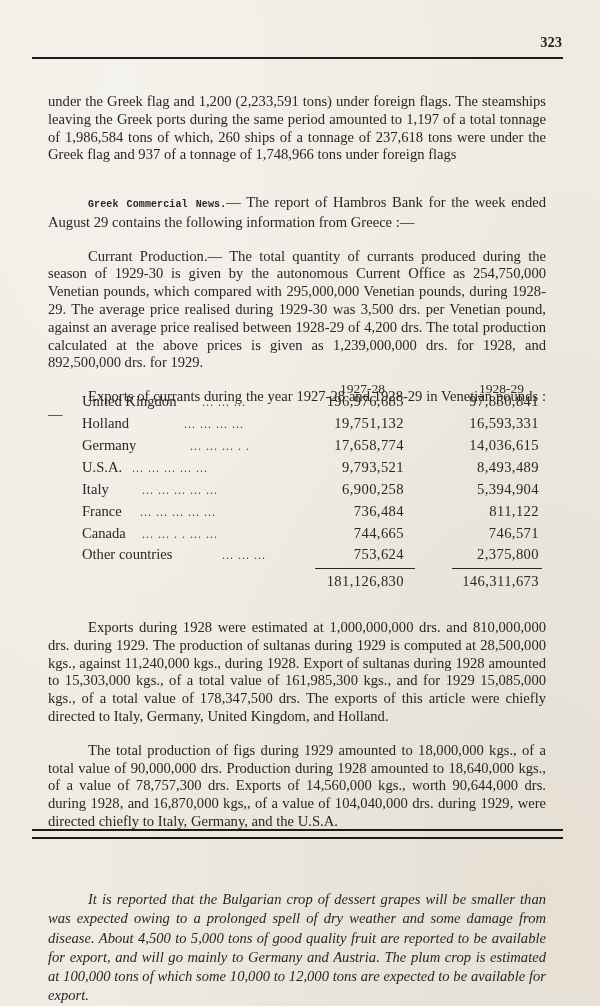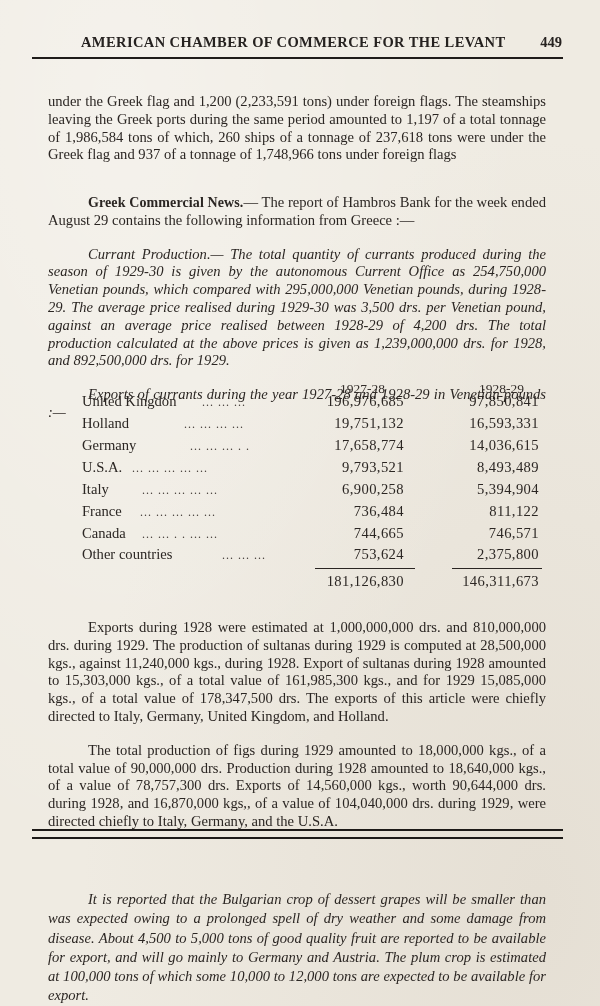--- a/index.html
+++ b/index.html
@@ -70,28 +70,28 @@
     .body-text p {
       margin: 16px;
     }
     .indent {
       text-indent: 40px;
     }
     .p-last {
       text-align: left;
     }
     .heading-run {
-      font-family: Liberation Serif, serif;
+      font-family: Liberation Mono, monospace;
       font-weight: bold;
-      font-size: 14px;
+      font-size: 10px;
       letter-spacing: 0.1px;
     }
     .section-1 { top: 77px; }
     .section-2 { top: 178px; }
-    .section-2 p + p { margin-top: 4px; font-style: italic; }
+    .section-2 p + p { margin-top: 4px; }
 
     .exports-table {
       position: absolute;
       left: 0;
       top: 373px;
       width: 530px;
     }
     .col-header {
       position: absolute;
       top: 8px;
@@ -155,22 +155,21 @@
       border-bottom: 2px solid #1d1a18;
     }
     .section-4 { top: 874px; line-height: 19.3px; font-style: italic; }
   </style>
 </head>
 <body>
 
 <div class="page">
 
   <div class="running-head">
-    <span class="running-title">AMERICAN CHAMBER OF COMMERCE FOR THE LEVANT</span>
-    <span class="page-number">449</span>
+    <span class="page-number">323</span>
   </div>
   <div class="head-rule"></div>
 
   <div class="body-text section-1">
     <p class="p-last" style="text-align:justify;text-align-last:left;">under the Greek flag and 1,200 (2,233,591 tons) under foreign flags. The steamships leaving the Greek ports during the same period amounted to 1,197 of a total tonnage of 1,986,584 tons of which, 260 ships of a tonnage of 237,618 tons were under the Greek flag and 937 of a tonnage of 1,748,966 tons under foreign flags</p>
   </div>
 
   <div class="body-text section-2">
     <p class="indent" style="text-align-last:left;"><span class="heading-run">Greek Commercial News.</span><span>— The report of Hambros Bank for the week ended August 29 contains the following information from Greece :—</span></p>
     <p class="indent" style="text-align-last:left;margin-top:2px;">Currant Production.— The total quantity of currants produced during the season of 1929-30 is given by the autonomous Current Office as 254,750,000 Venetian pounds, which compared with 295,000,000 Venetian pounds, during 1928-29. The average price realised during 1929-30 was 3,500 drs. per Venetian pound, against an average price realised between 1928-29 of 4,200 drs. The total production calculated at the above prices is given as 1,239,000,000 drs. for 1928, and 892,500,000 drs. for 1929.</p>

